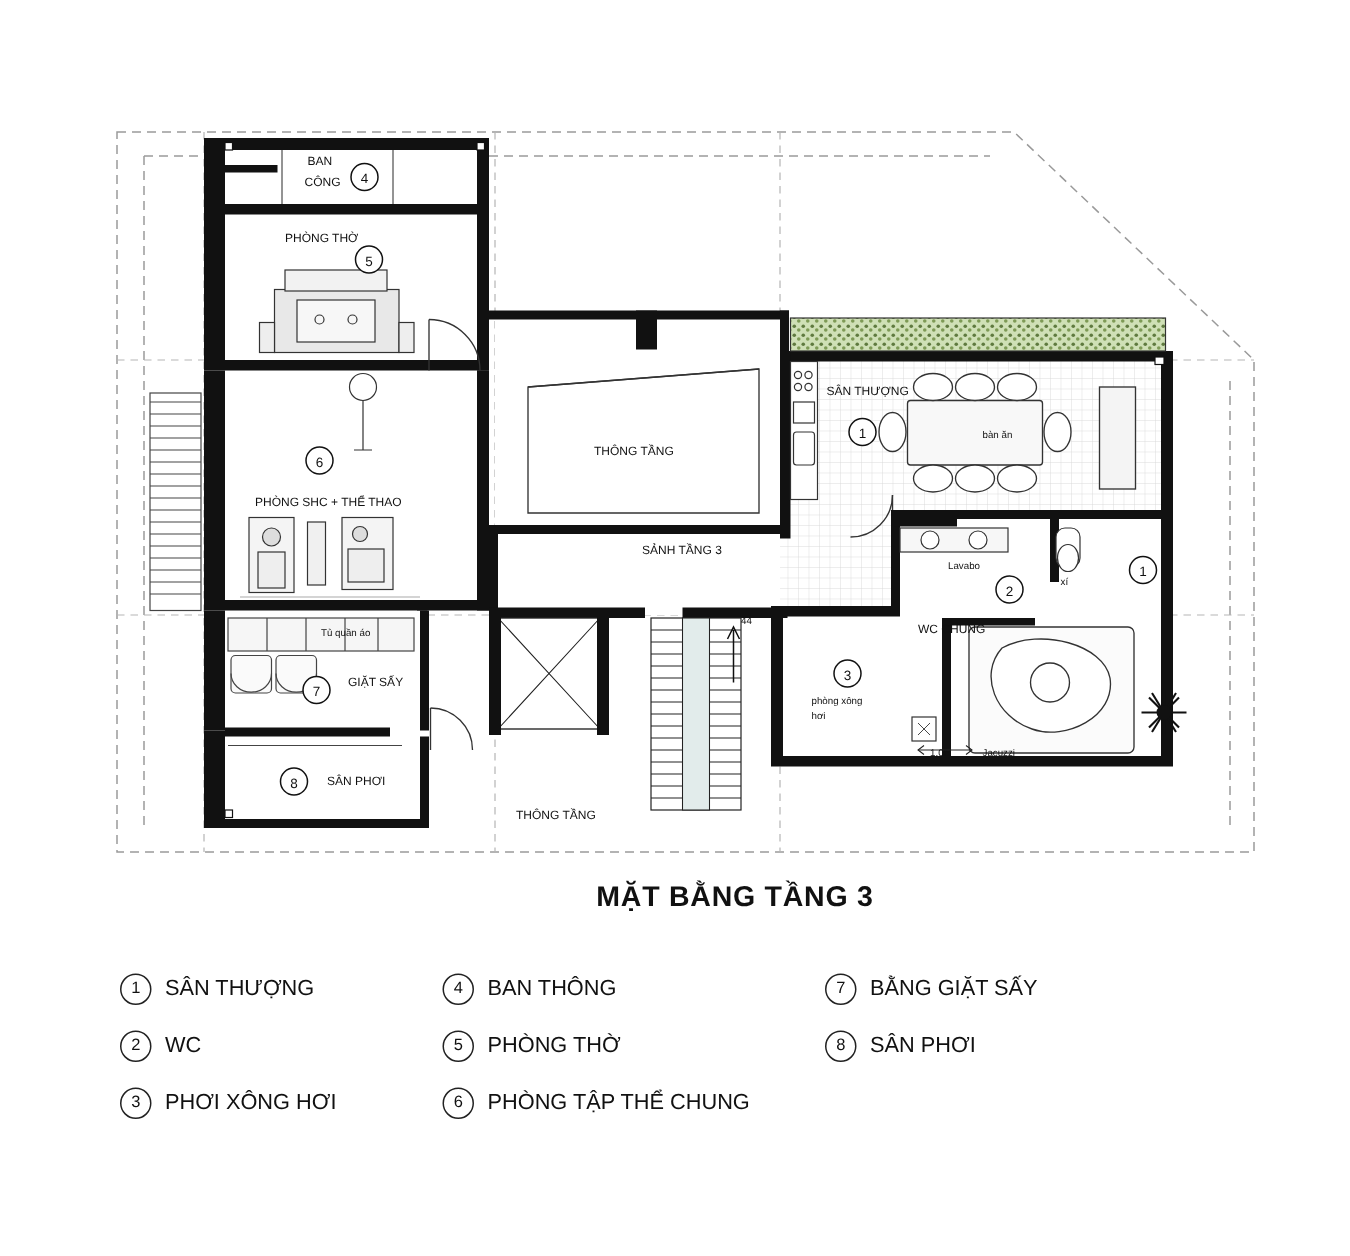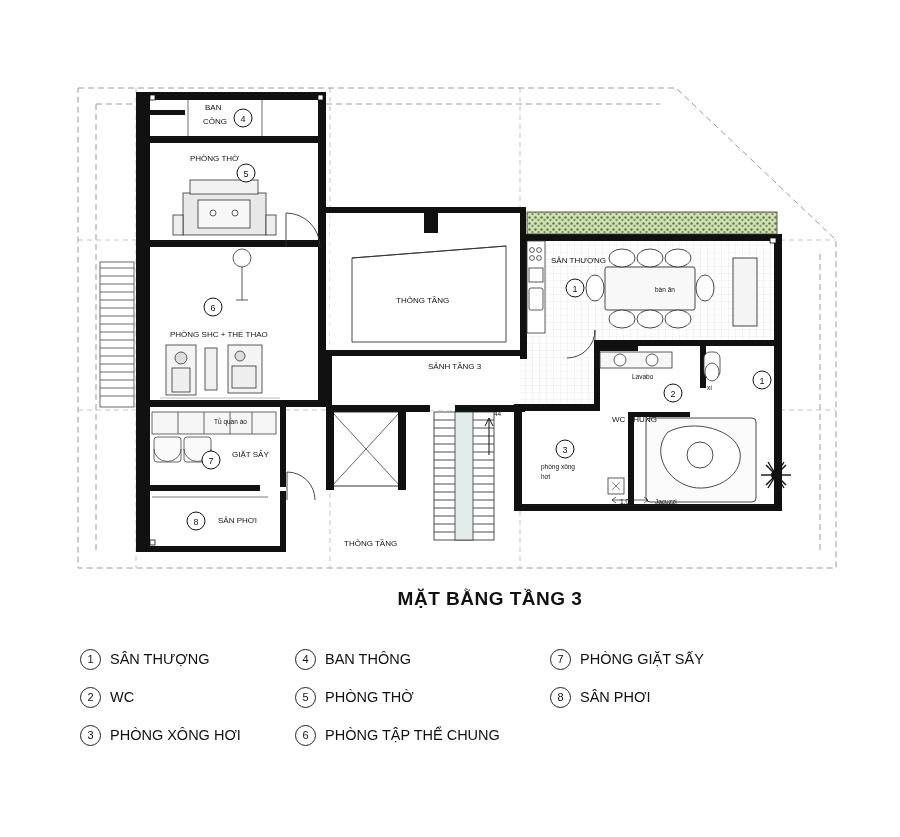--- a/index.html
+++ b/index.html
@@ -422,37 +422,37 @@
   <div class="legend-item">
     <span class="legend-num">1</span>
     <span class="legend-label">SÂN THƯỢNG</span>
   </div>
   <div class="legend-item">
     <span class="legend-num">4</span>
     <span class="legend-label">BAN THÔNG</span>
   </div>
   <div class="legend-item">
     <span class="legend-num">7</span>
-    <span class="legend-label">PHÒNG GIẶT SẤY</span>
+    <span class="legend-label">BẰNG GIẶT SẤY</span>
   </div>
 
   <div class="legend-item">
     <span class="legend-num">2</span>
     <span class="legend-label">WC</span>
   </div>
   <div class="legend-item">
     <span class="legend-num">5</span>
     <span class="legend-label">PHÒNG THỜ</span>
   </div>
   <div class="legend-item">
     <span class="legend-num">8</span>
     <span class="legend-label">SÂN PHƠI</span>
   </div>
 
   <div class="legend-item">
     <span class="legend-num">3</span>
-    <span class="legend-label">PHÒNG XÔNG HƠI</span>
+    <span class="legend-label">PHƠI XÔNG HƠI</span>
   </div>
   <div class="legend-item">
     <span class="legend-num">6</span>
     <span class="legend-label">PHÒNG TẬP THỂ CHUNG</span>
   </div>
 </div>
 
 </body></html>

